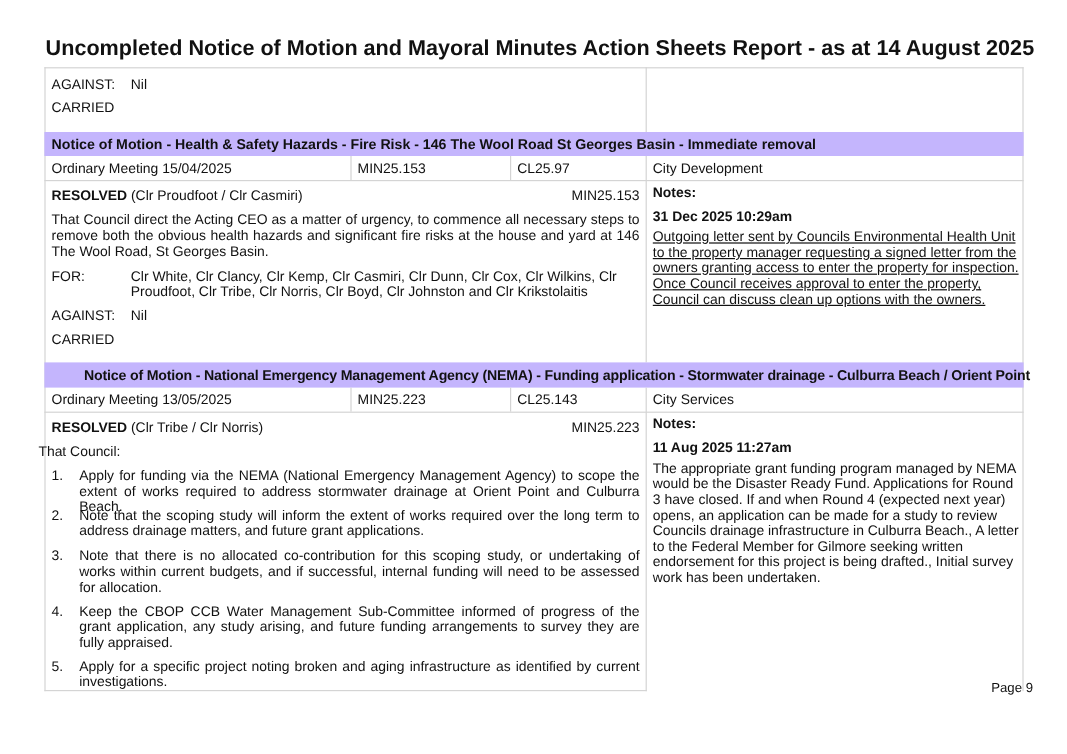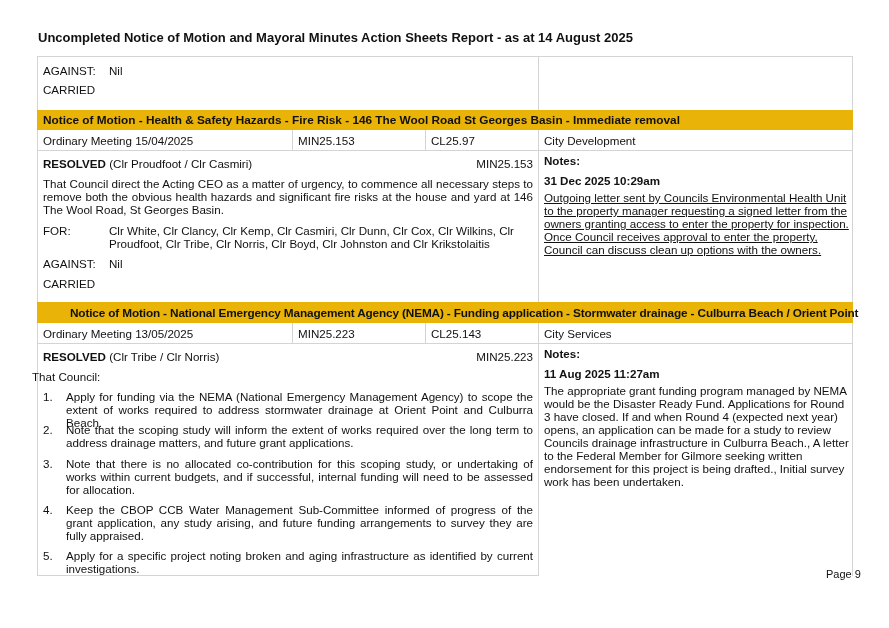--- a/index.html
+++ b/index.html
@@ -1,21 +1,21 @@
 <!DOCTYPE html>
 <html><head>
 <meta charset="utf-8">
 <style>
   html, body { margin:0; padding:0; background:#ffffff; }
   body { width:889px; height:628px; position:relative; overflow:hidden;
          font-family:"Liberation Sans", sans-serif; color:#111; font-size:11.6px; }
-  .title { position:absolute; left:38px; top:30px; font-weight:bold; font-size:13px; }
+  .title { position:absolute; left:38px; top:30px; font-weight:bold; font-size:18px; }
   .line-v { position:absolute; width:1px; background:#d4d4d4; }
   .line-h { position:absolute; height:1px; background:#d4d4d4; }
-  .hdr { position:absolute; background:#eab308; font-weight:bold; padding-left:6px; box-sizing:border-box;
+  .hdr { position:absolute; background:#c4b5fd; font-weight:bold; padding-left:6px; box-sizing:border-box;
          display:flex; align-items:center; font-size:11.8px; white-space:nowrap; }
   .cell { position:absolute; display:flex; align-items:center; padding-left:6px; box-sizing:border-box; }
   .txt { position:absolute; line-height:13px; }
   .just { text-align:justify; }
   .b { font-weight:bold; }
   .page { position:absolute; left:826px; top:568px; font-size:11px; }
 </style>
 </head>
 <body>
 

